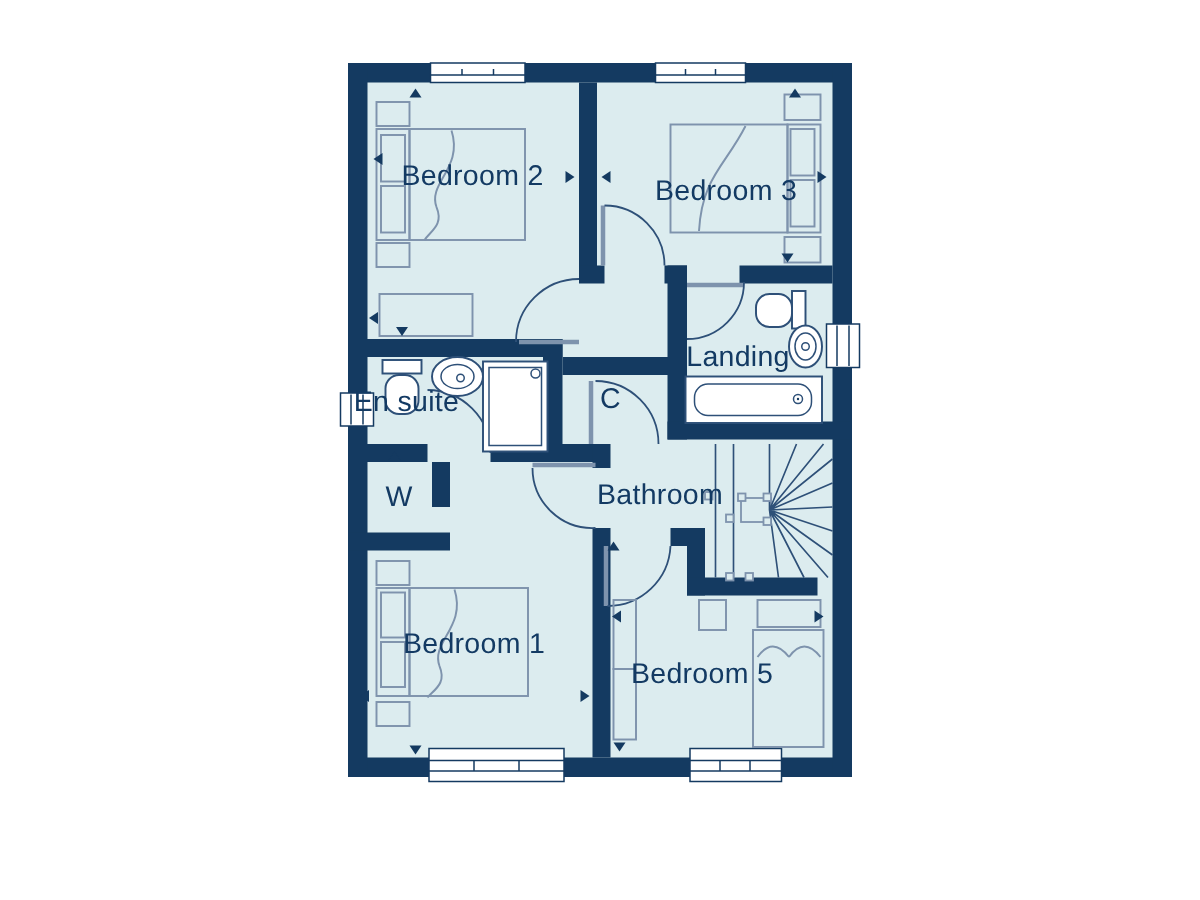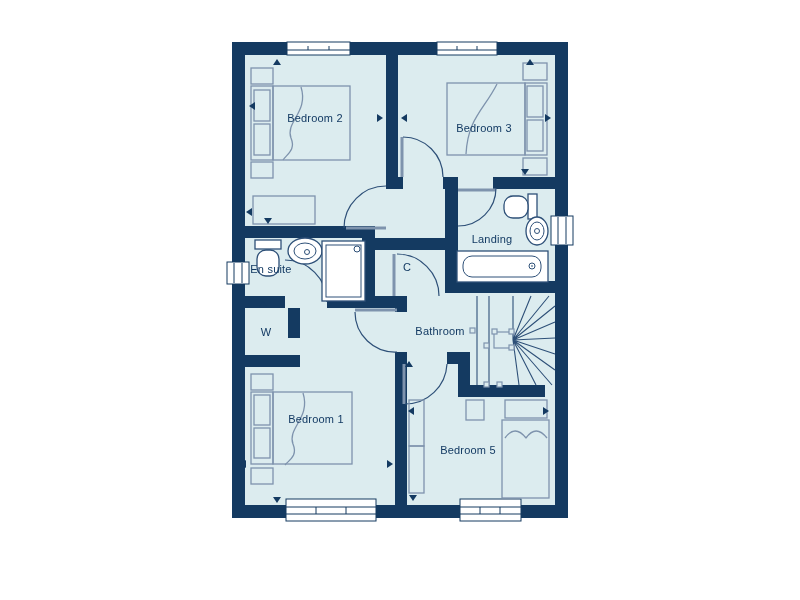--- a/index.html
+++ b/index.html
@@ -16,25 +16,25 @@
   .winline{stroke:var(--wall);stroke-width:1;fill:none;}
   .furn{stroke:var(--furniture_line);stroke-width:1.3;fill:none;}
   .fix{stroke:var(--fixture_line);stroke-width:1.3;fill:#ffffff;}
   .fixthin{stroke:var(--fixture_line);stroke-width:1;fill:none;}
   .arc{stroke:var(--fixture_line);stroke-width:1.2;fill:none;}
   .leaf{stroke:var(--furniture_line);stroke-width:3;fill:none;}
   .stair{stroke:var(--fixture_line);stroke-width:1.1;fill:none;}
   .post{stroke:var(--furniture_line);stroke-width:1.2;fill:var(--floor);}
   .tri{fill:var(--wall);stroke:none;}
   .room-label{position:absolute;transform:translate(-50%,-50%);
-       font-size:11px;color:var(--text);white-space:nowrap;letter-spacing:.2px;}
+       font-size:19px;color:var(--text);white-space:nowrap;letter-spacing:.2px;}
   .lbl-bedroom2{left:315px;top:118px;} .lbl-bedroom3{left:484px;top:128px;text-align:right;}
   .lbl-bathroom{left:492px;top:239px;} .lbl-ensuite{left:271px;top:269px;}
   .lbl-c{left:407px;top:267px;} .lbl-w{left:266px;top:332px;}
-  .lbl-landing{left:440px;top:331px;} .lbl-bedroom1{left:316px;top:419px;text-align:right;}
+  .lbl-landing{left:440px;top:331px;} .lbl-bedroom1{left:316px;top:430px;text-align:right;}
   .lbl-bedroom4{left:468px;top:450px;}
 </style>
 </head>
 <body>
 
 <div class="plan">
 <svg width="800" height="600" viewBox="0 0 800 600">
 
   <rect class="floor" x="238" y="48" width="324" height="464"></rect>
 

